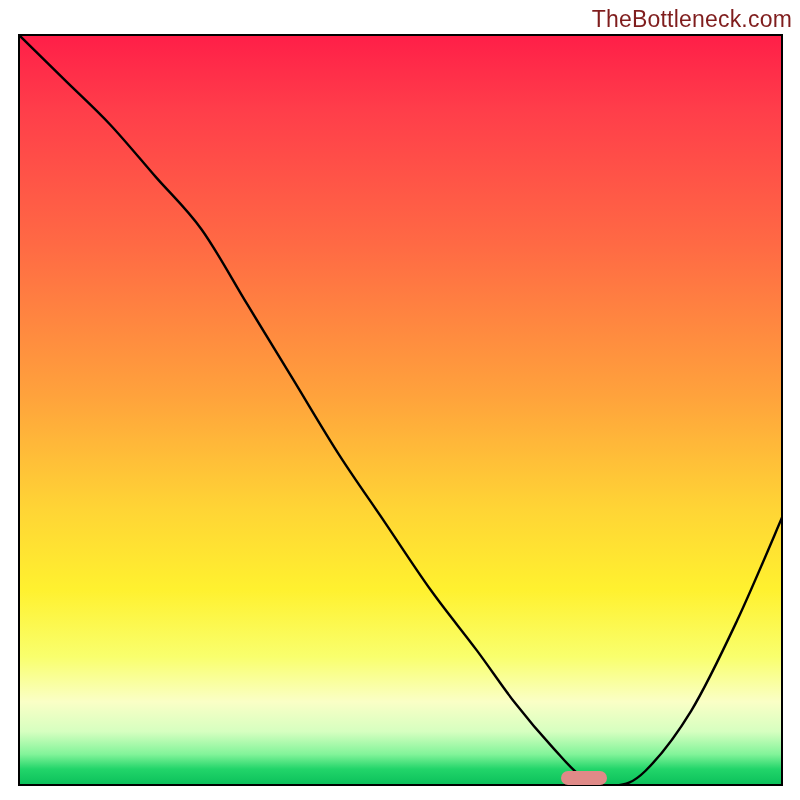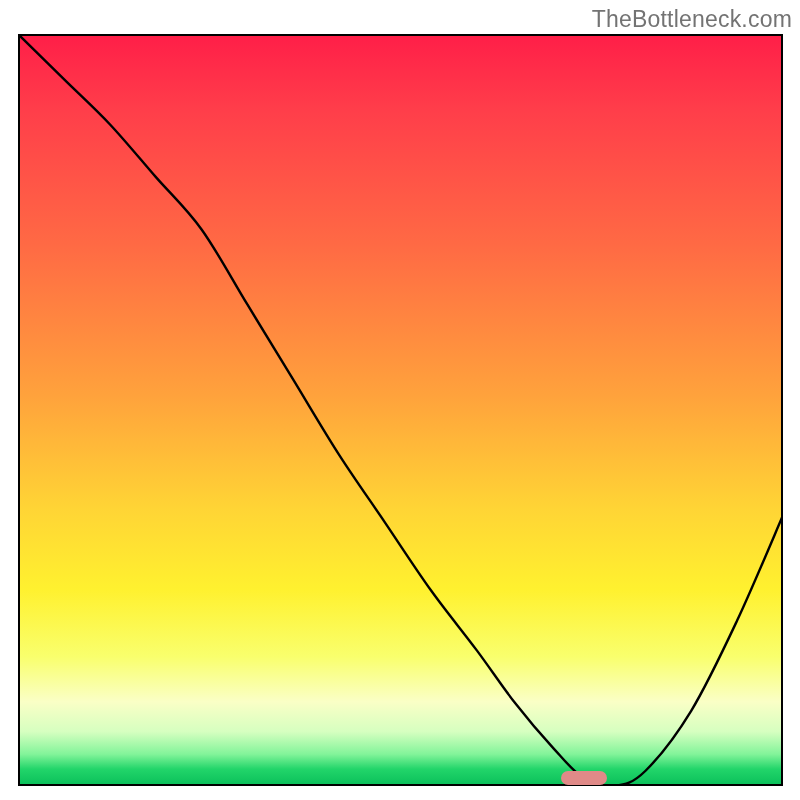--- a/index.html
+++ b/index.html
@@ -1,16 +1,16 @@
 <!DOCTYPE html>
 <html><head>
 <meta charset="utf-8">
 <style>
 body{margin:0;background:#fff;font-family:Arial,sans-serif;width:800px;height:800px;position:relative}
-.watermark{position:absolute;top:6px;right:8px;color:#737373;font-size:23px;font-weight:400;letter-spacing:.2px}
+.watermark{position:absolute;top:6px;right:8px;color:#7f1d1d;font-size:23px;font-weight:400;letter-spacing:.2px}
 .chart-wrap{position:absolute;left:18px;top:34px;width:765px;height:752px}
 .plot-area{position:absolute;left:0;top:0;width:765px;height:752px;background:linear-gradient(to bottom,#ff1f48 0%,#ff3e4a 10%,#ff6a44 28%,#ffa23c 48%,#ffd435 63%,#fff12f 74%,#f9ff6d 83%,#faffc6 89%,#d6ffc0 93%,#83f49a 96%,#22d56a 98%,#0cc15b 100%);border:2px solid #000;box-sizing:border-box}
 svg.curve{position:absolute;left:0;top:0;width:765px;height:752px}
 .marker{position:absolute;width:44px;height:14px;border-radius:7px;background:#e08a88;}
 </style>
 </head>
 <body>
 
 <div class="watermark">TheBottleneck.com</div>
 

